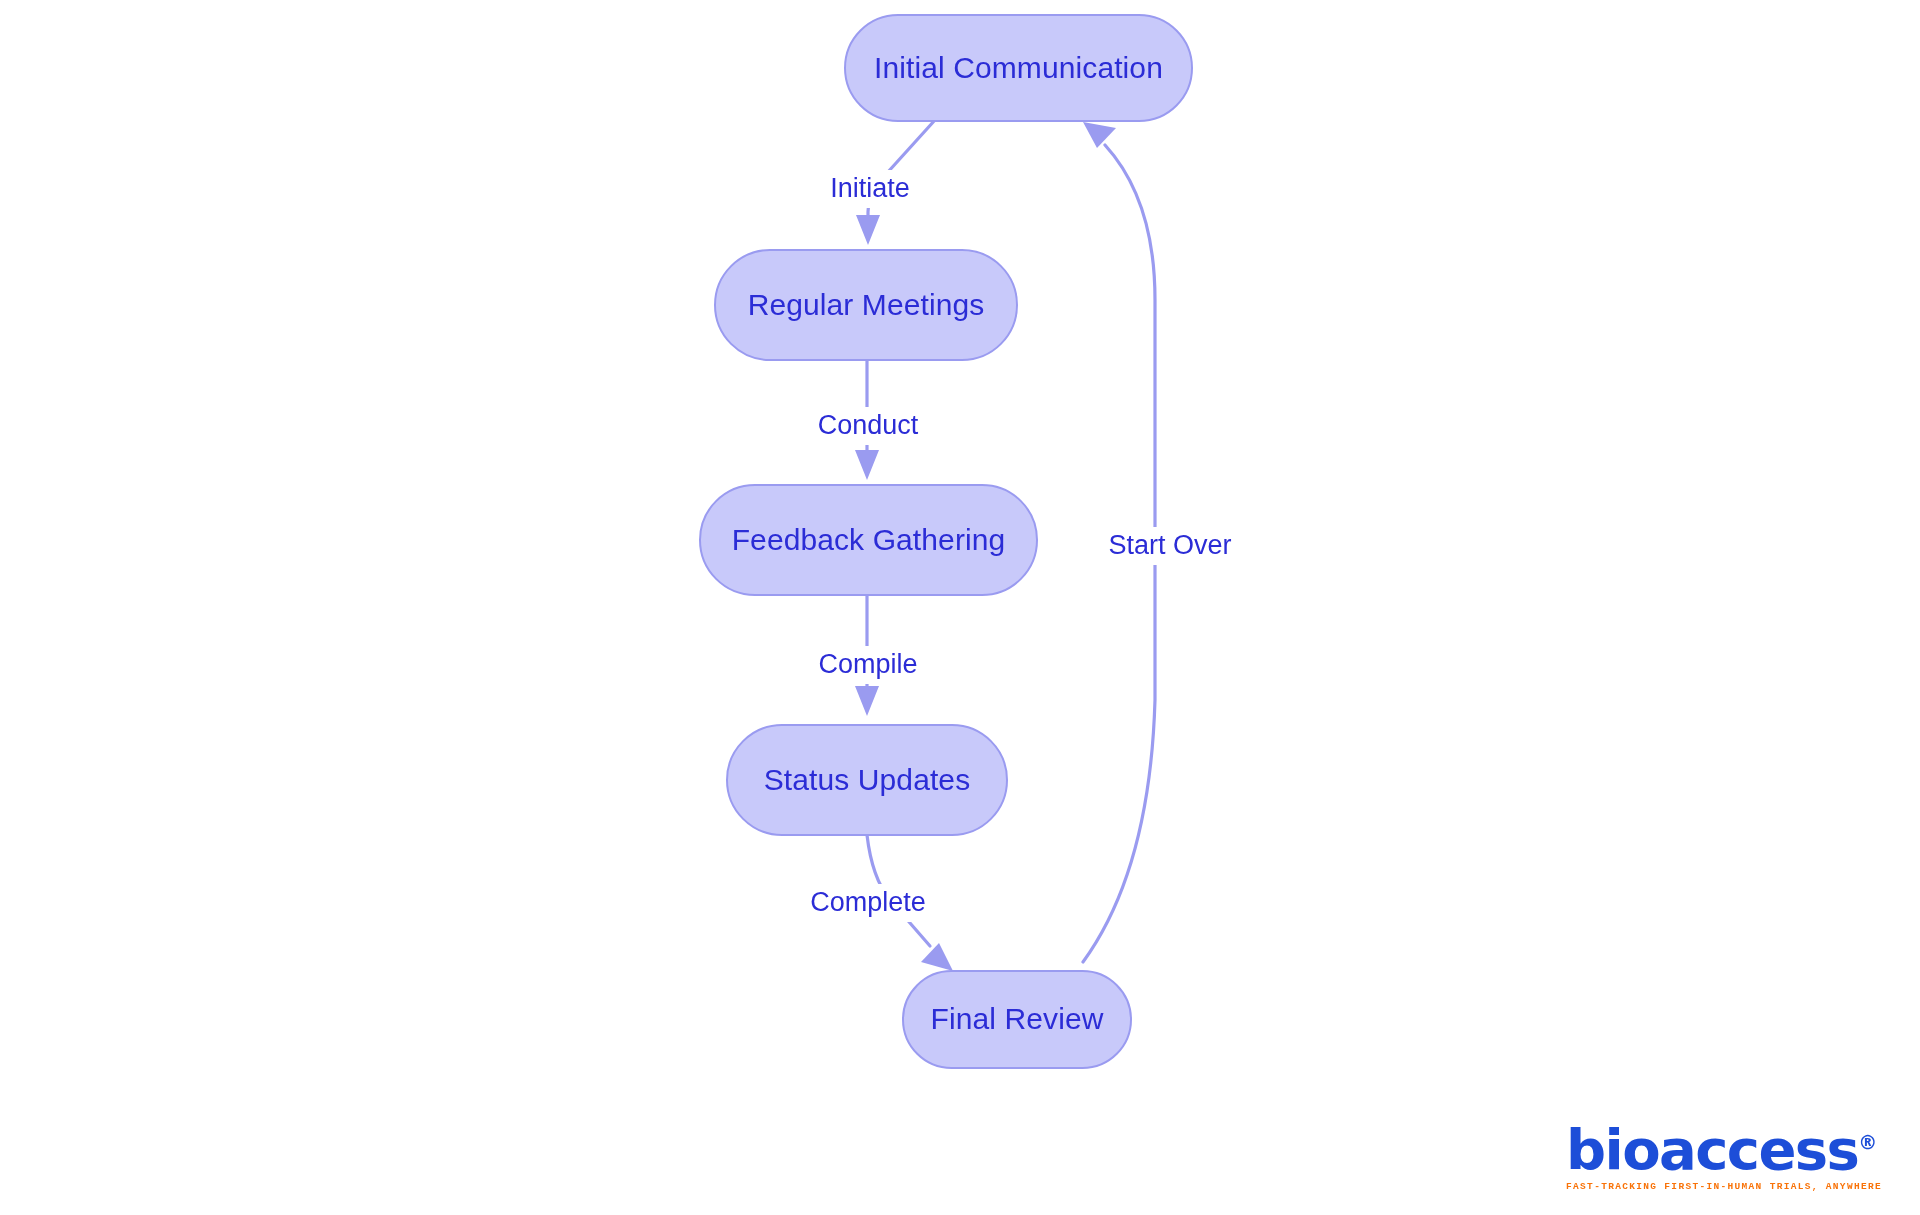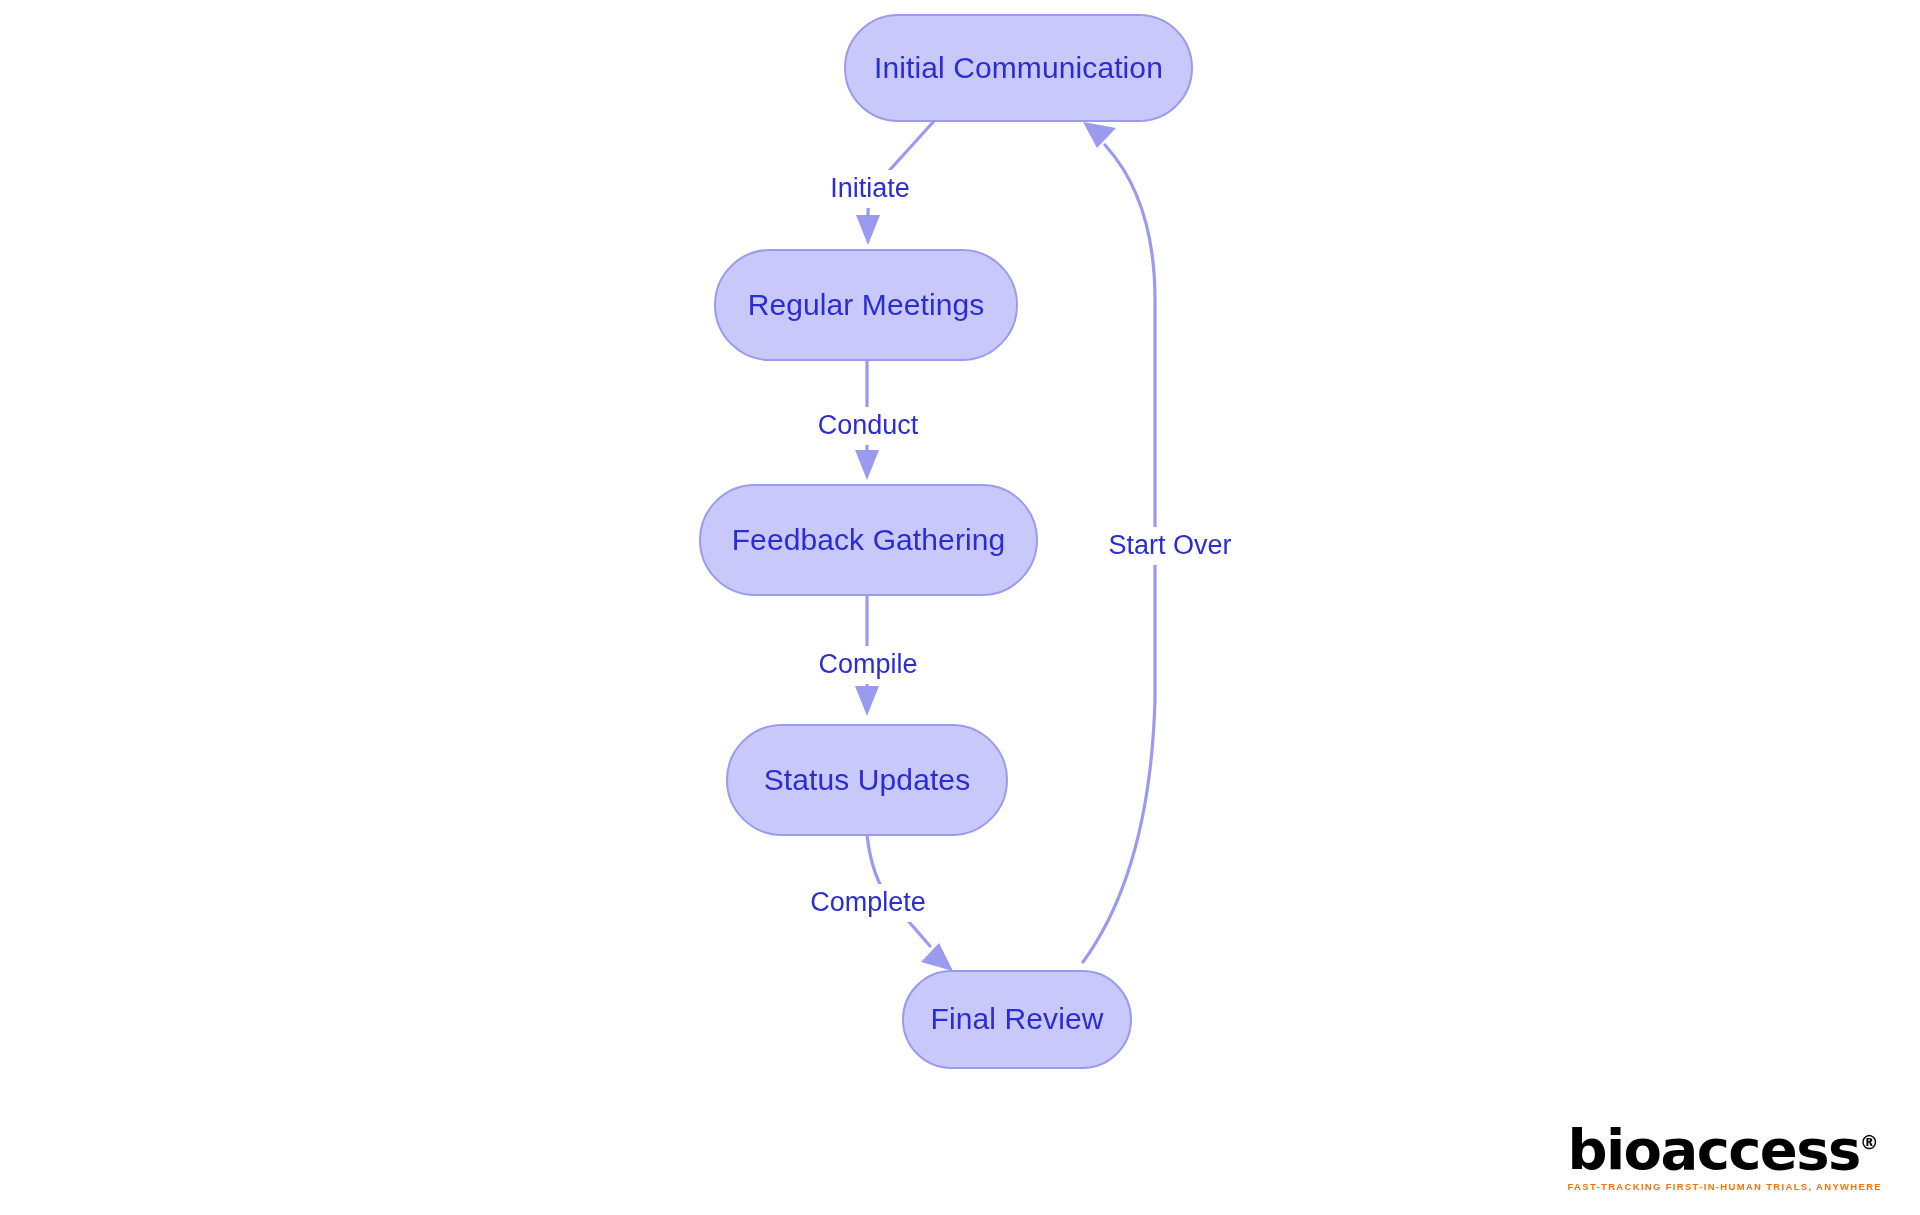--- a/index.html
+++ b/index.html
@@ -79,37 +79,37 @@
     right: 38px;
     bottom: 22px;
     text-align: left;
     user-select: none;
   }
   #brand-logo .brand-wordmark {
     display: block;
     font-family: "DejaVu Sans", "Liberation Sans", sans-serif;
     font-size: 56px;
     font-weight: 700;
-    color: #000000;
+    color: #1d4ed8;
     line-height: 1;
     letter-spacing: -1.6px;
     position: relative;
     white-space: nowrap;
   }
   #brand-logo .brand-reg {
     font-size: 19px;
     font-weight: 700;
     vertical-align: super;
     letter-spacing: 0;
     line-height: 1;
   }
   #brand-logo .brand-tagline {
     display: block;
     margin-top: 4px;
-    font-family: Liberation Sans, sans-serif;
+    font-family: Liberation Mono, monospace;
     font-size: 9.5px;
     font-weight: 700;
     color: #f97309;
     letter-spacing: 1.32px;
     white-space: nowrap;
     transform: scaleY(0.92);
     transform-origin: left top;
   }
 </style>
 </head>

